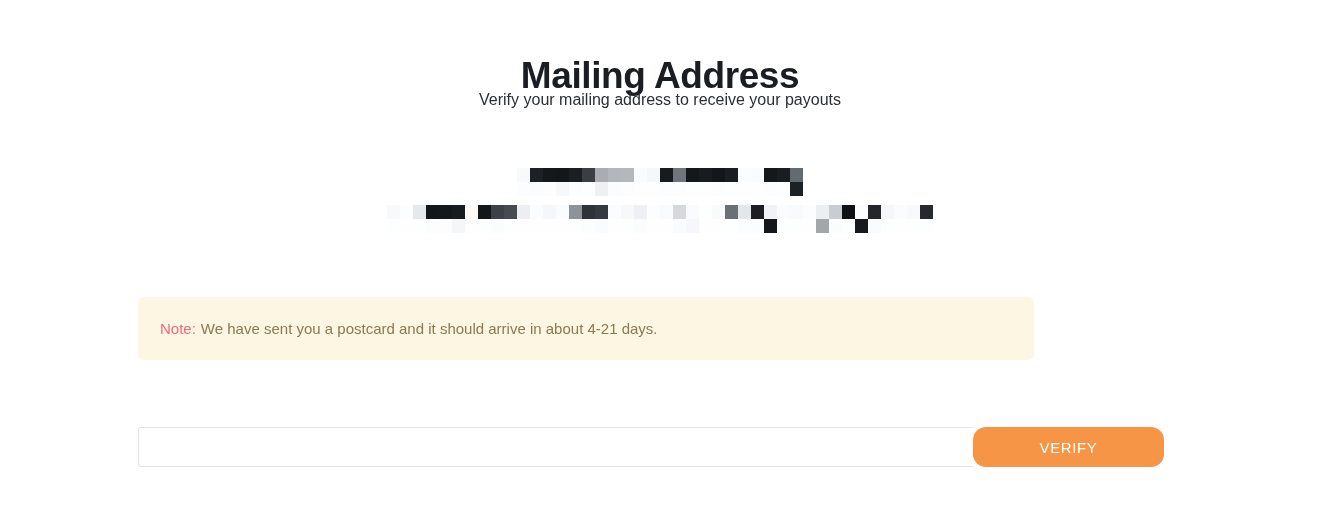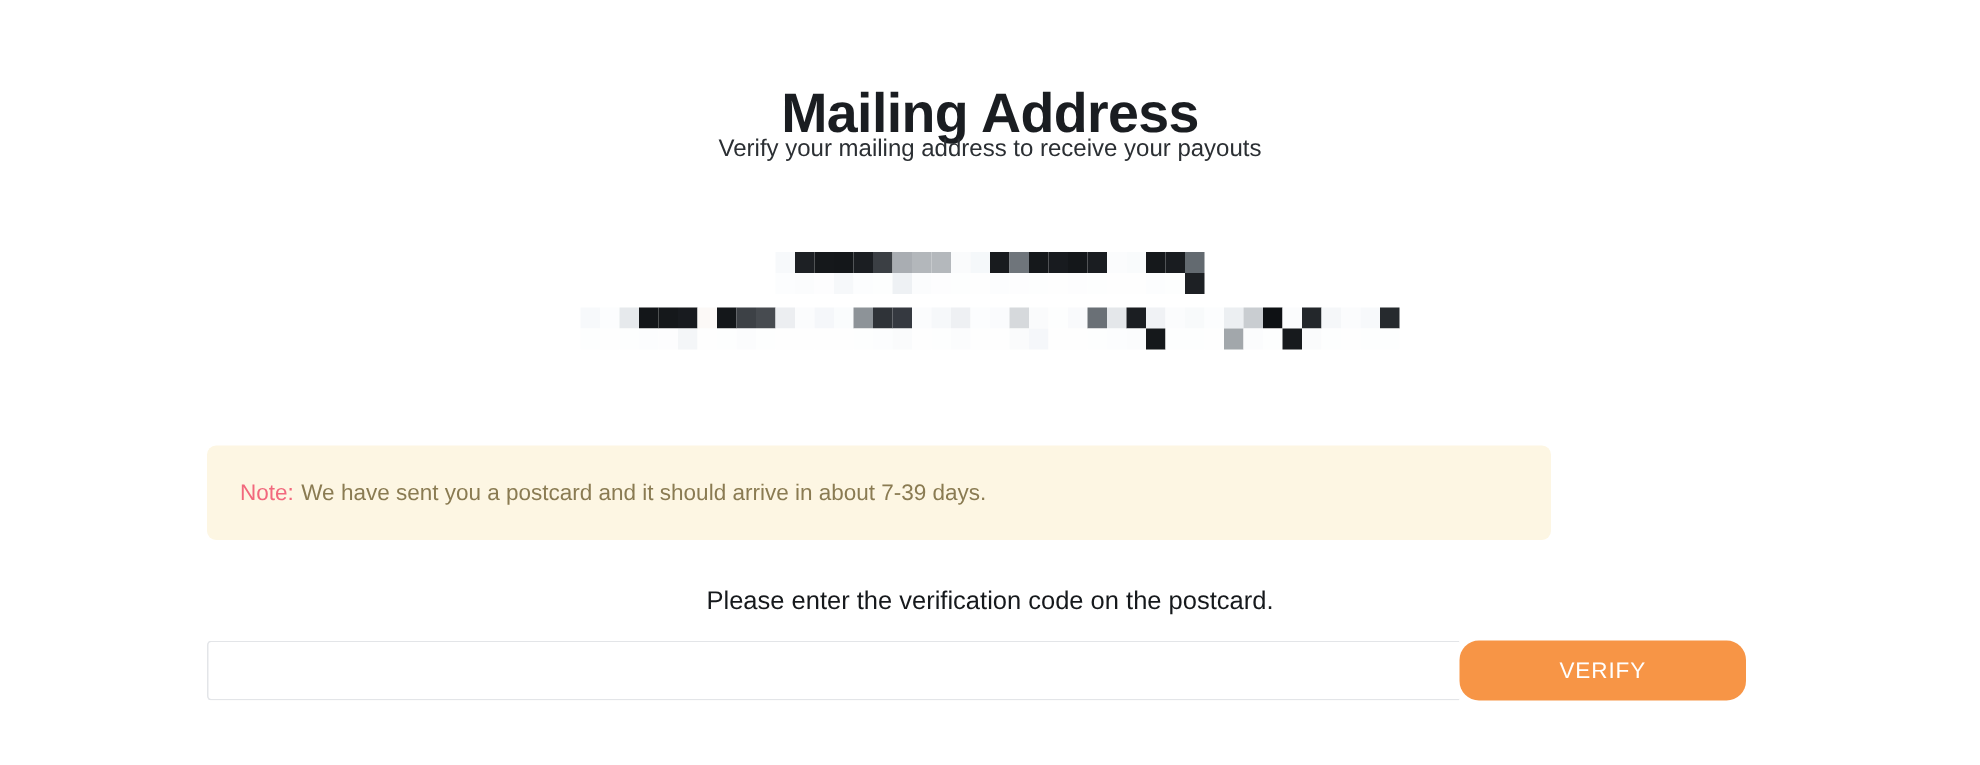--- a/index.html
+++ b/index.html
@@ -435,23 +435,22 @@
           <div class="mosaic-col">
             <div class="mcell" style="background: rgb(38, 42, 46);"></div>
             <div class="mcell" style="background: rgb(253, 254, 254);"></div>
           </div>
         </div>
     </div>
   </div>
 
   <div class="note-banner">
     <span class="note-label">Note:</span>
-    <span class="note-text">We have sent you a postcard and it should arrive in about 7-39 days.</span>
+    <span class="note-text">We have sent you a postcard and it should arrive in about 4-21 days.</span>
   </div>
 
-  <div class="code-prompt">Please enter the verification code on the postcard.</div>
 
   <div class="verify-row">
     <input class="code-input" type="text" placeholder="" style="">
     <button class="verify-button">VERIFY</button>
   </div>
 
 </div>
 
 </body></html>

